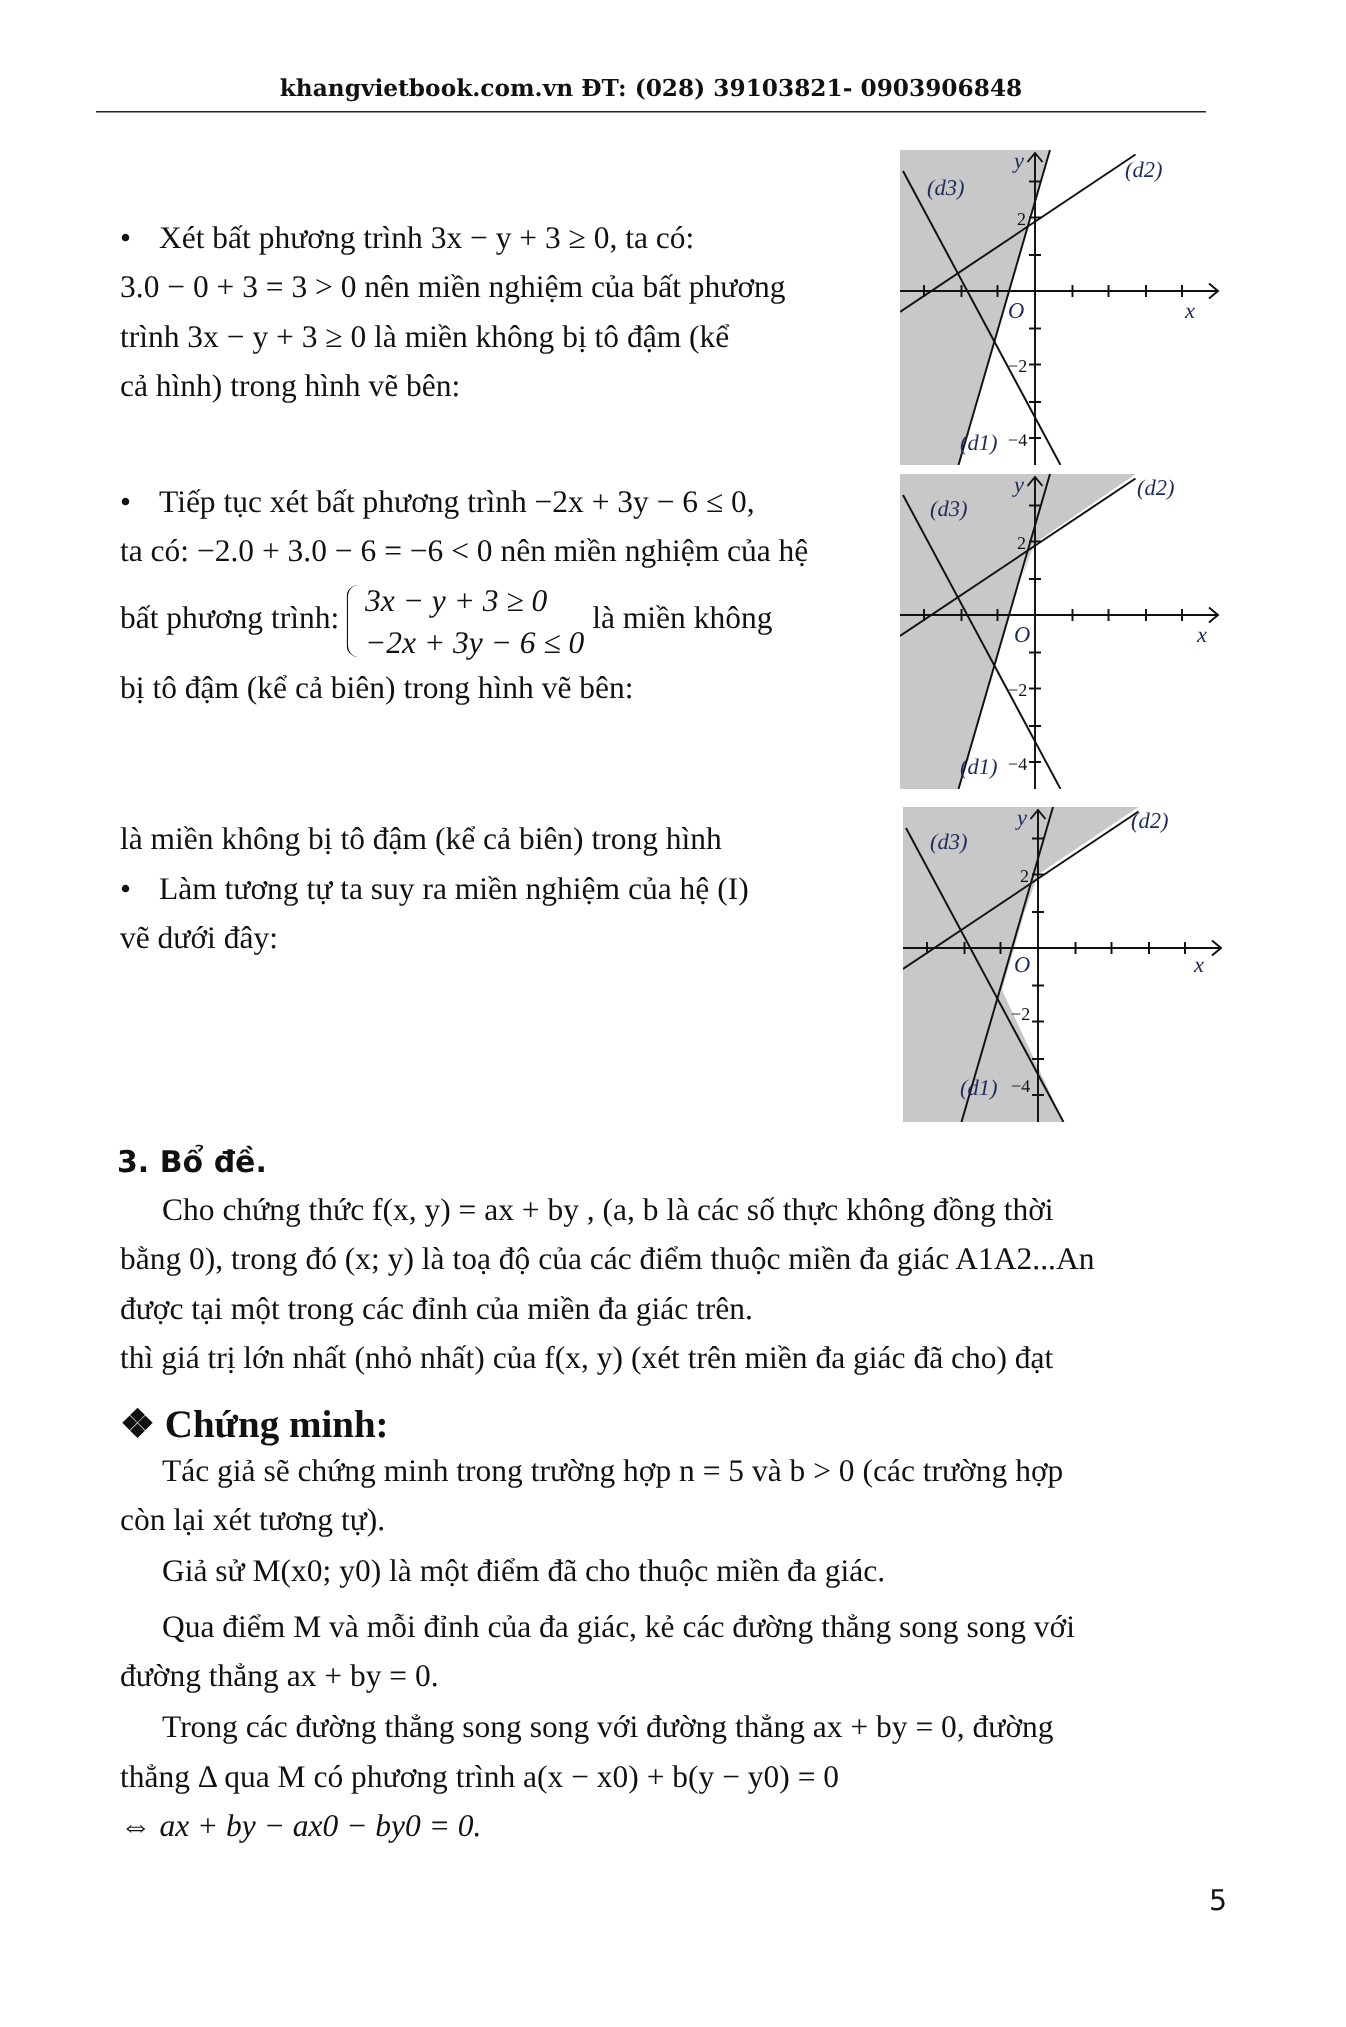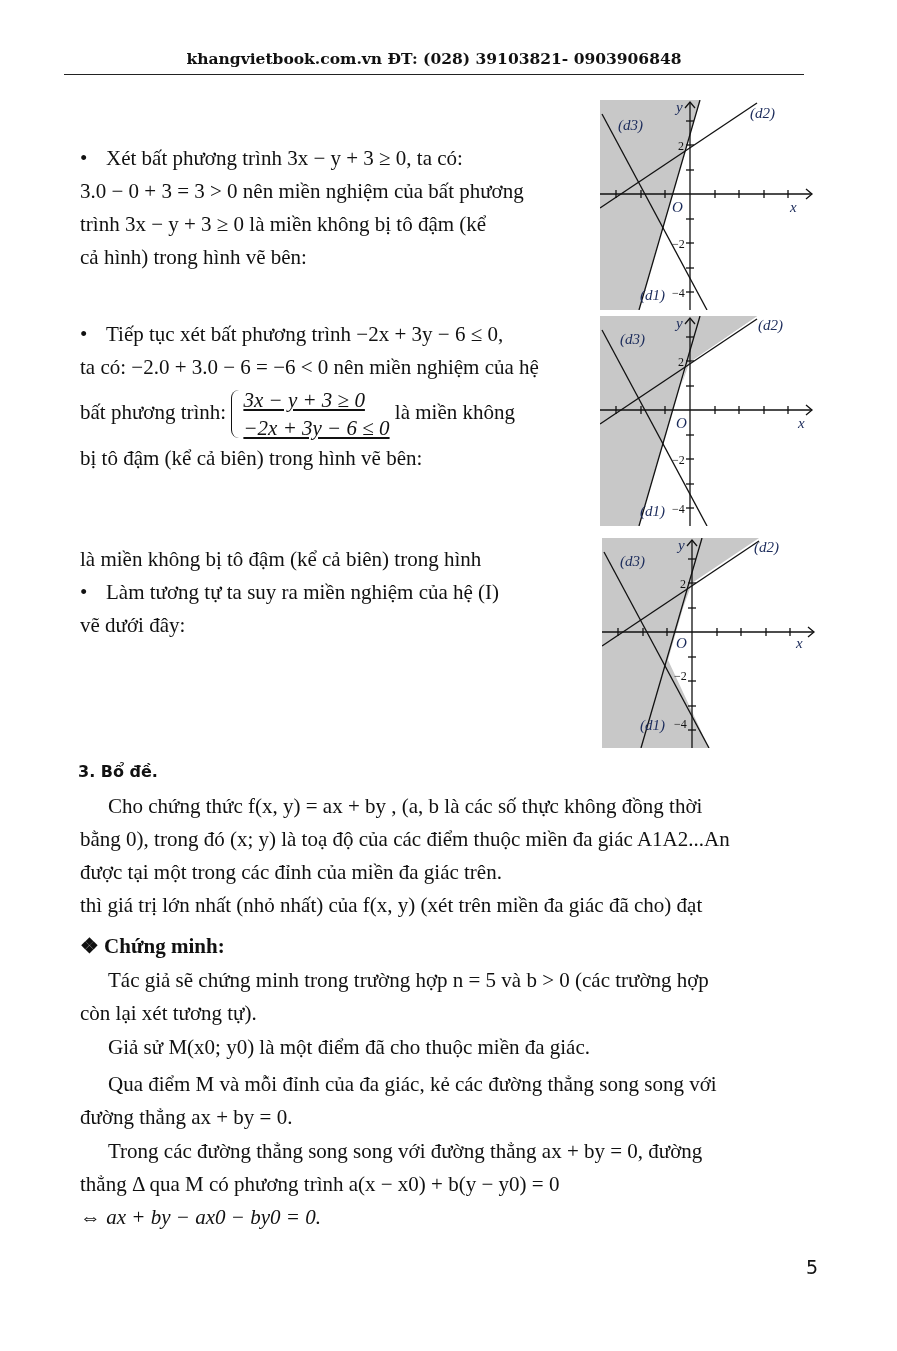--- a/index.html
+++ b/index.html
@@ -5,25 +5,25 @@
   html, body { margin:0; padding:0; background:#ffffff; }
   body { width:897px; height:1351px; position:relative; overflow:hidden;
          font-family:"Liberation Serif", "DejaVu Serif", serif; color:#111; }
   .header { position:absolute; left:64px; top:48px; width:740px; height:26px;
             border-bottom:1.5px solid #222; text-align:center;
             font-family:"DejaVu Serif", serif; font-weight:bold; font-size:15.5px; line-height:22px; }
   .p { position:absolute; font-size:21px; line-height:33px; text-align:justify; }
   .p .i { font-style:italic; }
   .bullet { display:inline-block; width:26px; }
   .graph { position:absolute; width:220px; height:210px; }
-  .sys { display:inline-block; vertical-align:middle; position:relative; padding-left:12px; line-height:28px;text-decoration:underline; }
+  .sys { display:inline-block; vertical-align:middle; position:relative; padding-left:12px; line-height:28px; }
   .sys::before { content:""; position:absolute; left:0; top:4px; bottom:4px; width:8px;
                  border-left:1.5px solid #111; border-top-left-radius:8px; border-bottom-left-radius:8px; }
-  .h3 { position:absolute; left:78px; top:762px; font-family:"DejaVu Sans", sans-serif; font-weight:bold; font-size:16px; }
-  .proof { position:absolute; left:80px; top:934px; font-weight:bold; font-size:21px; }
+  .h3 { position:absolute; left:78px; top:762px; font-family:"DejaVu Sans", sans-serif; font-weight:bold; font-size:20px; }
+  .proof { position:absolute; left:80px; top:934px; font-weight:bold; font-size:26px; }
   .page-num { position:absolute; left:806px; top:1256px; font-family:"DejaVu Sans", sans-serif; font-size:19px; }
   .center { }
 </style>
 </head>
 <body>
 
 <div class="header">
   <span>khangvietbook.com.vn  ĐT: (028) 39103821- 0903906848</span>
 </div>
 

